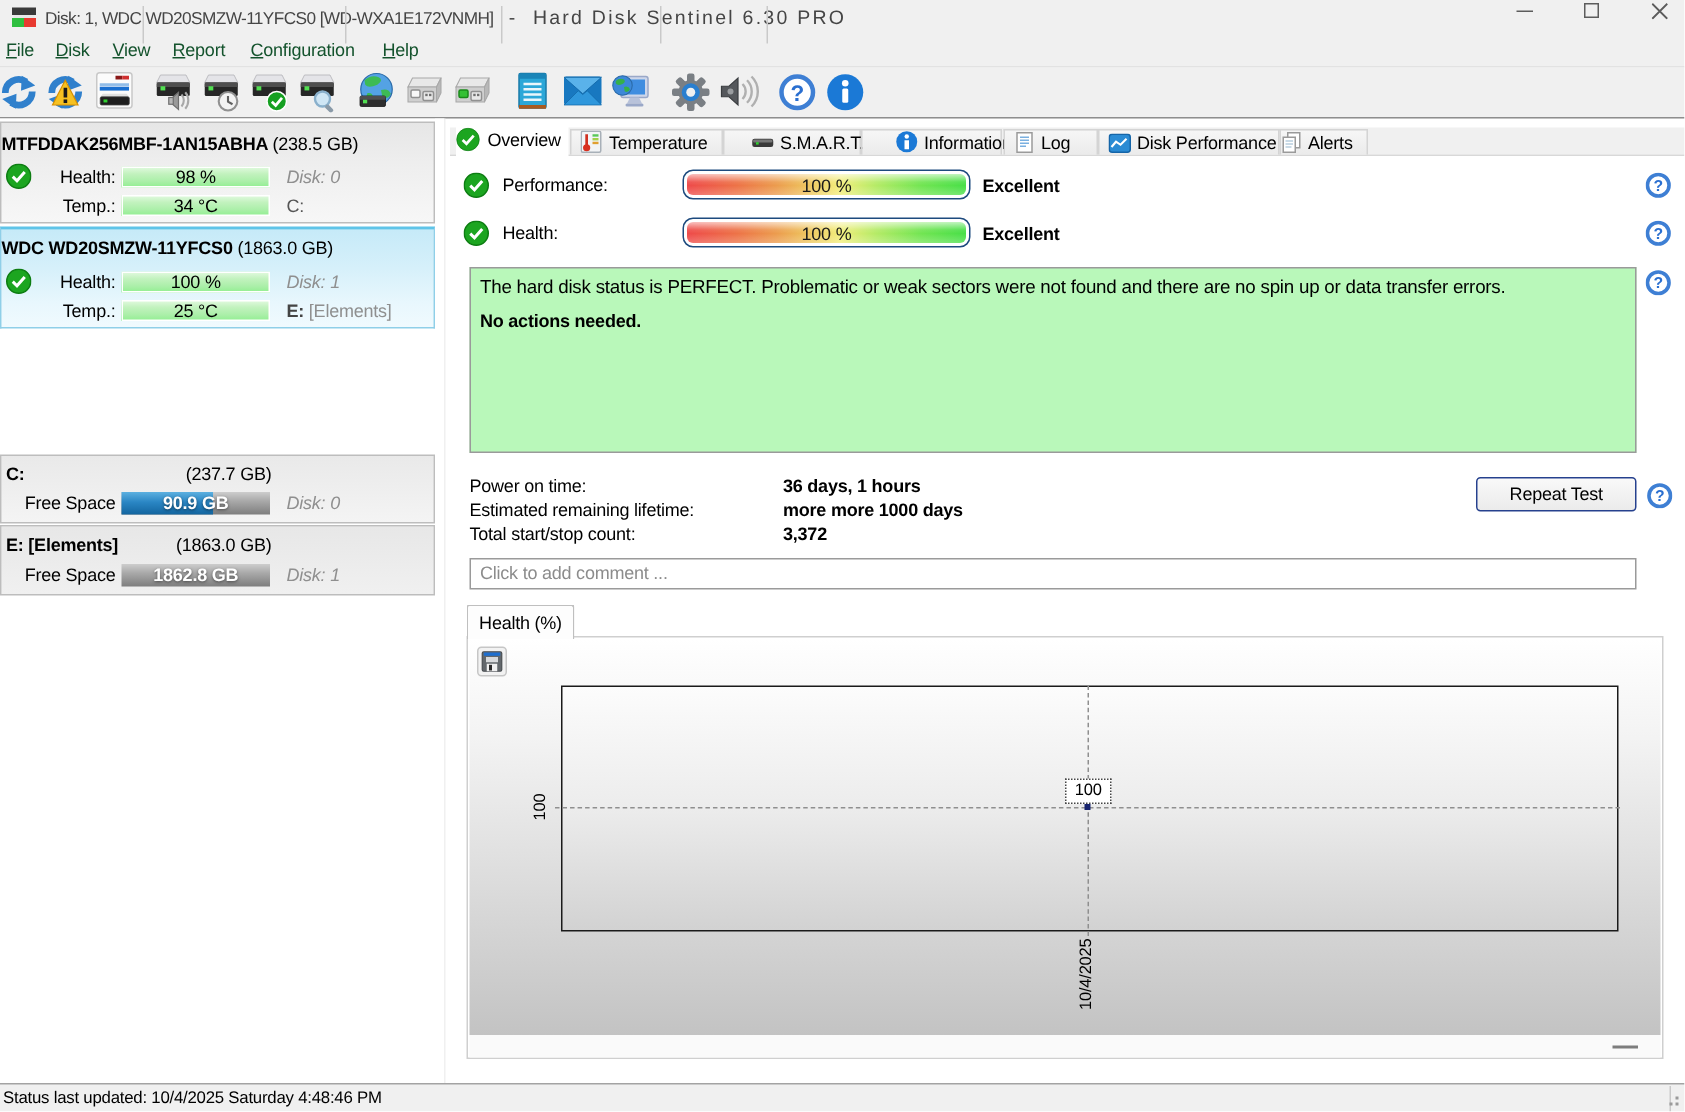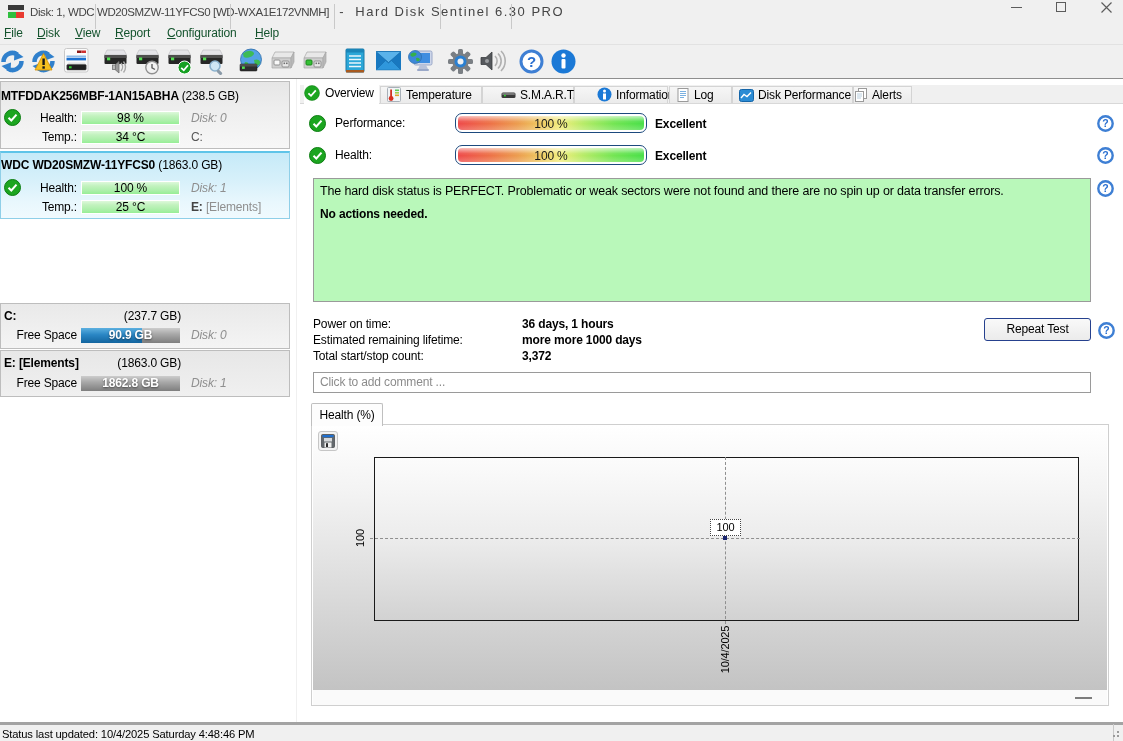--- a/index.html
+++ b/index.html
@@ -56,21 +56,21 @@
 #charthandle { position:absolute; left:763px; top:272px; width:17px; height:2px; background:#7d7d7d; }
 #saveicon { position:absolute; left:6px; top:6px; width:20px; height:20px; background:#f2f2f2; border:1px solid #c6c6c6; border-radius:3px; }
 #plot { position:absolute; left:62px; top:32px; width:705px; height:164px; border:1px solid #1a1a1a; background:linear-gradient(180deg,#fcfcfc 0%,#ececec 50%,#d2d2d2 100%); }
 #dashh { position:absolute; left:58px; top:113px; width:710px; height:0; border-top:1px dashed #8f8f8f; }
 #dashv { position:absolute; left:413px; top:32px; width:0; height:167px; border-left:1px dashed #8f8f8f; }
 #ylab { position:absolute; left:36px; top:106px; width:26px; height:14px; font-size:11px; transform:rotate(-90deg); transform-origin:center; text-align:center; }
 #tooltip { position:absolute; left:398px; top:94px; width:31px; height:17px; background:#fff; border:1px dotted #444; text-align:center; font-size:11px; line-height:15px; }
 #bluedot { position:absolute; left:411px; top:111px; width:4px; height:4px; background:#18246e; }
 #xlab { position:absolute; left:384px; top:218px; width:58px; height:13px; font-size:11px; transform:rotate(-90deg); transform-origin:center; text-align:center; white-space:nowrap; }
 
-#statusbar { left:0; top:722px; width:1123px; height:19px; background:#f0f0f0; border-top:3px solid #a3a3a3; font-size:11.2px; line-height:18px; padding-left:2px; }
+#statusbar { left:0; top:722px; width:1123px; height:19px; background:#f0f0f0; border-top:1px solid #a3a3a3; font-size:11.2px; line-height:18px; padding-left:2px; }
 #statussep { left:1113px; top:724px; width:1px; height:17px; background:#c9c9c9; }
 </style>
 </head>
 <body>
 
 <div class="abs" id="titlebar"></div>
 <svg class="abs" style="left:8px;top:3px" width="16" height="16">
     <rect x="0" y="2" width="16" height="5" fill="#3a3a3a"></rect>
     <rect x="1" y="7" width="14" height="3" fill="#e8e8e8"></rect>
     <rect x="0" y="9" width="8" height="6" fill="#2fbf3f"></rect>

